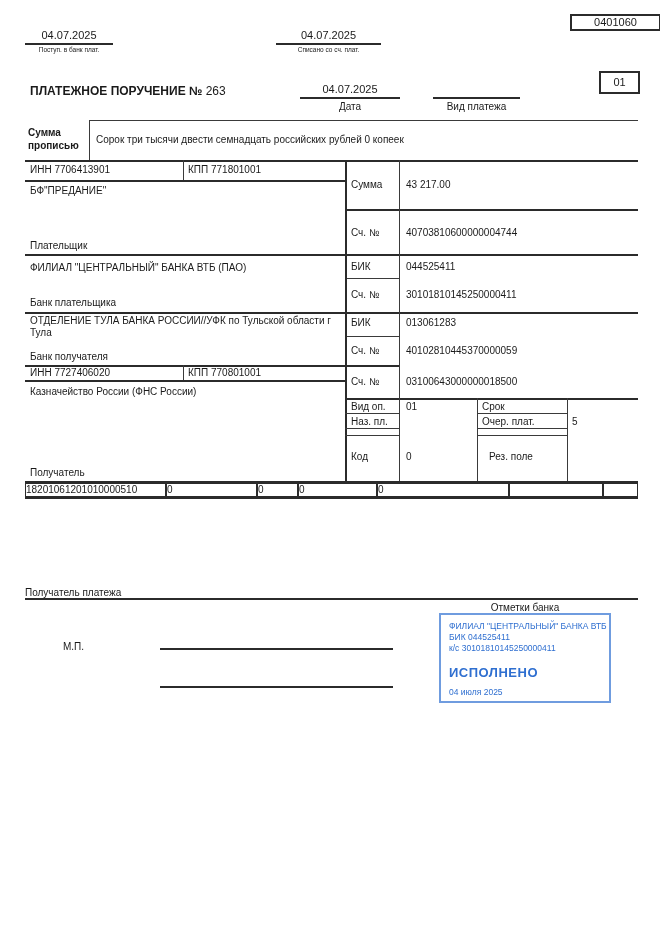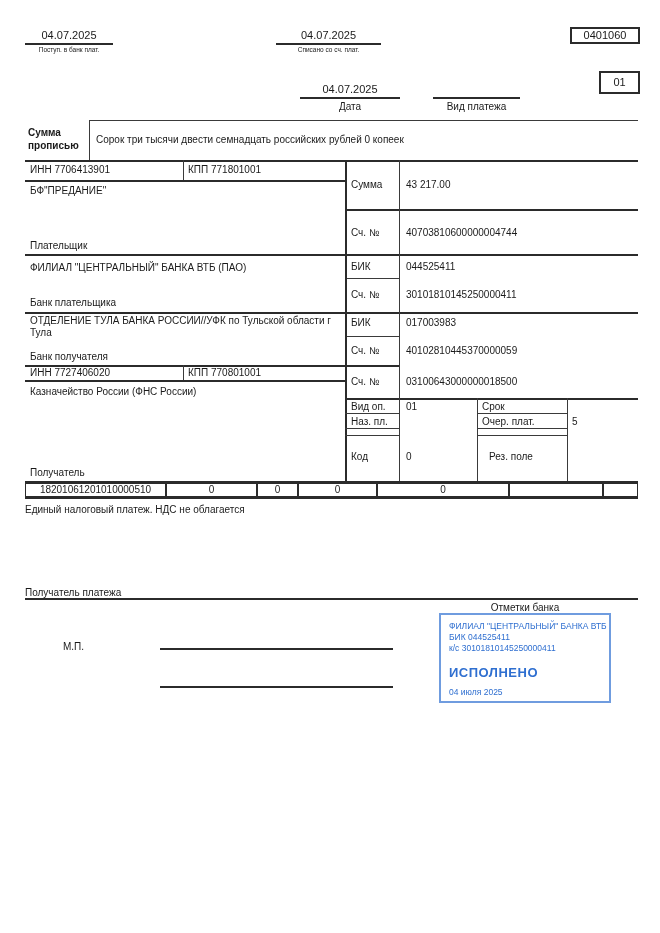--- a/index.html
+++ b/index.html
@@ -21,21 +21,21 @@
   .vl{position:absolute;width:0;border-left:1px solid #3a3a3a;}
   .vl2{position:absolute;width:0;border-left:2px solid #2b2b2b;}
   .boxed{position:absolute;border:2px solid #2b2b2b;box-sizing:border-box;text-align:center;}
   .taxrow{
     position:absolute;left:25px;top:483px;width:613px;height:16px;
     display:flex;box-sizing:border-box;
     border:1px solid #2b2b2b;border-bottom:3px solid #2b2b2b;
   }
   .taxrow .cell{
     box-sizing:border-box;border-right:2px solid #2b2b2b;
-    font-size:10px;line-height:12px;text-align:center;overflow:hidden;
+    font-size:10px;line-height:12px;text-align:left;overflow:hidden;
   }
   .taxrow .cell:last-child{border-right:none;}
   .stamp{
     position:absolute;left:439px;top:613px;width:172px;height:90px;
     box-sizing:border-box;border:2px solid #6f9cdf;color:#2f6fd0;
     padding:6px 8px;
   }
   .stamp .s-line{font-size:8.5px;line-height:11px;white-space:nowrap;}
   .stamp .s-status{font-size:13px;line-height:15px;font-weight:bold;margin-top:11px;letter-spacing:.5px;}
   .stamp .s-date{font-size:8.5px;line-height:11px;margin-top:7px;}
@@ -47,22 +47,23 @@
 <div class="page">
 
   <div class="abs t11 ctr" style="left:25px;top:29px;width:88px;">04.07.2025</div>
   <div class="hl2" style="left:25px;top:43px;width:88px;"></div>
   <div class="abs t6 ctr" style="left:25px;top:46px;width:88px;">Поступ. в банк плат.</div>
 
   <div class="abs t11 ctr" style="left:276px;top:29px;width:105px;">04.07.2025</div>
   <div class="hl2" style="left:276px;top:43px;width:105px;"></div>
   <div class="abs t6 ctr" style="left:276px;top:46px;width:105px;">Списано со сч. плат.</div>
 
-  <div class="boxed t11" style="left:570px;top:27px;width:70px;height:17px;line-height:13px;">0401060</div>
+  <div class="boxed t11" style="left:570px;top:14px;width:91px;height:17px;line-height:13px;">0401060</div>
 
+  <div class="abs t12" style="left:30px;top:84px;"><span class="b">ПЛАТЕЖНОЕ ПОРУЧЕНИЕ №</span>&nbsp;<span>263</span></div>
 
   <div class="abs t11 ctr" style="left:300px;top:83px;width:100px;">04.07.2025</div>
   <div class="hl2" style="left:300px;top:97px;width:100px;"></div>
   <div class="abs t10 ctr" style="left:300px;top:101px;width:100px;">Дата</div>
 
   <div class="hl2" style="left:433px;top:97px;width:87px;"></div>
   <div class="abs t10 ctr" style="left:433px;top:101px;width:87px;">Вид платежа</div>
 
   <div class="boxed t11" style="left:599px;top:71px;width:41px;height:23px;line-height:19px;">01</div>
 
@@ -118,21 +119,21 @@
 
   <div class="abs t10" style="left:351px;top:227px;">Сч. №</div>
   <div class="abs t10" style="left:406px;top:227px;">40703810600000004744</div>
 
   <div class="abs t10" style="left:351px;top:261px;">БИК</div>
   <div class="abs t10" style="left:406px;top:261px;">044525411</div>
   <div class="abs t10" style="left:351px;top:289px;">Сч. №</div>
   <div class="abs t10" style="left:406px;top:289px;">30101810145250000411</div>
 
   <div class="abs t10" style="left:351px;top:317px;">БИК</div>
-  <div class="abs t10" style="left:406px;top:317px;">017003983</div>
+  <div class="abs t10" style="left:406px;top:317px;">013061283</div>
   <div class="abs t10" style="left:351px;top:345px;">Сч. №</div>
   <div class="abs t10" style="left:406px;top:345px;">40102810445370000059</div>
 
   <div class="abs t10" style="left:351px;top:376px;">Сч. №</div>
   <div class="abs t10" style="left:406px;top:376px;">03100643000000018500</div>
 
   <div class="abs t10" style="left:351px;top:401px;">Вид оп.</div>
   <div class="abs t10" style="left:406px;top:401px;">01</div>
   <div class="abs t10" style="left:482px;top:401px;">Срок</div>
   <div class="abs t10" style="left:572px;top:401px;"></div>
@@ -148,21 +149,20 @@
   <div class="taxrow">
     <div class="cell" style="width:141px;">18201061201010000510</div>
     <div class="cell" style="width:91px;">0</div>
     <div class="cell" style="width:41px;">0</div>
     <div class="cell" style="width:79px;">0</div>
     <div class="cell" style="width:132px;">0</div>
     <div class="cell" style="width:94px;"></div>
     <div class="cell" style="width:31px;"></div>
   </div>
 
-  <div class="abs t10" style="left:25px;top:504px;">Единый налоговый платеж. НДС не облагается</div>
 
   <div class="abs t10" style="left:25px;top:587px;">Получатель платежа</div>
   <div class="hl2" style="left:25px;top:598px;width:613px;"></div>
 
   <div class="abs t10 ctr" style="left:439px;top:602px;width:172px;">Отметки банка</div>
 
   <div class="abs t10" style="left:63px;top:641px;">М.П.</div>
   <div class="sig" style="left:160px;top:648px;width:233px;"></div>
   <div class="sig" style="left:160px;top:686px;width:233px;"></div>
 

